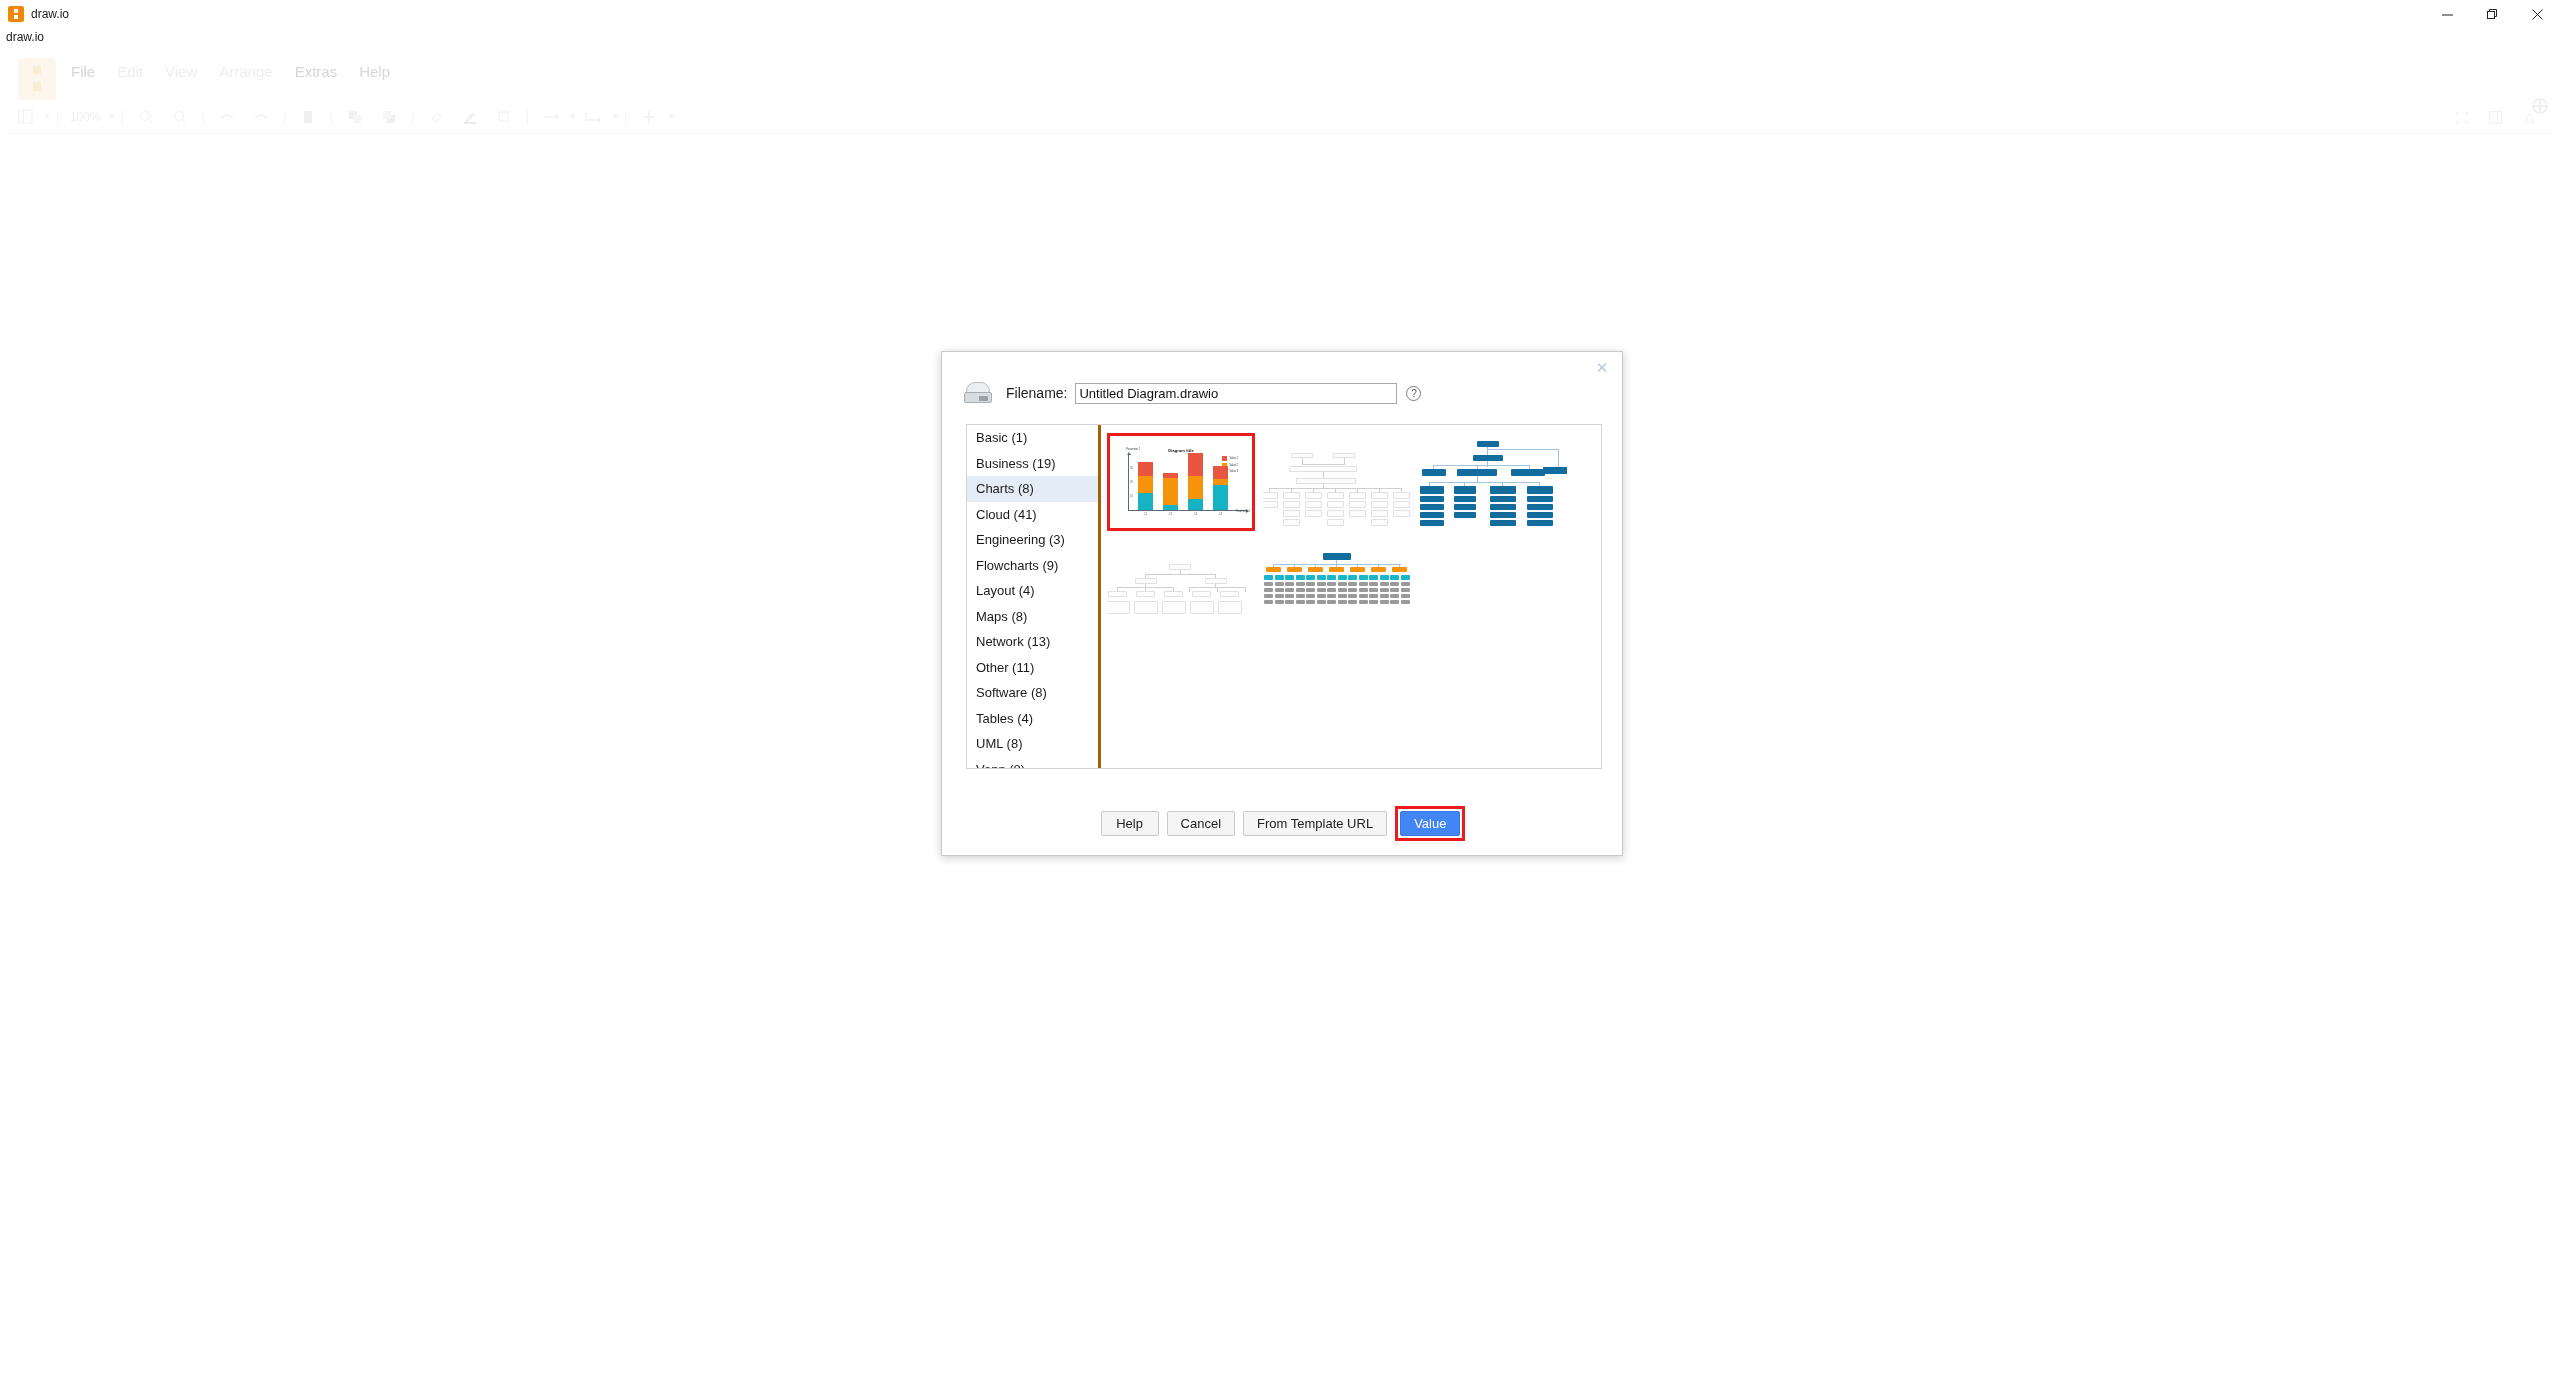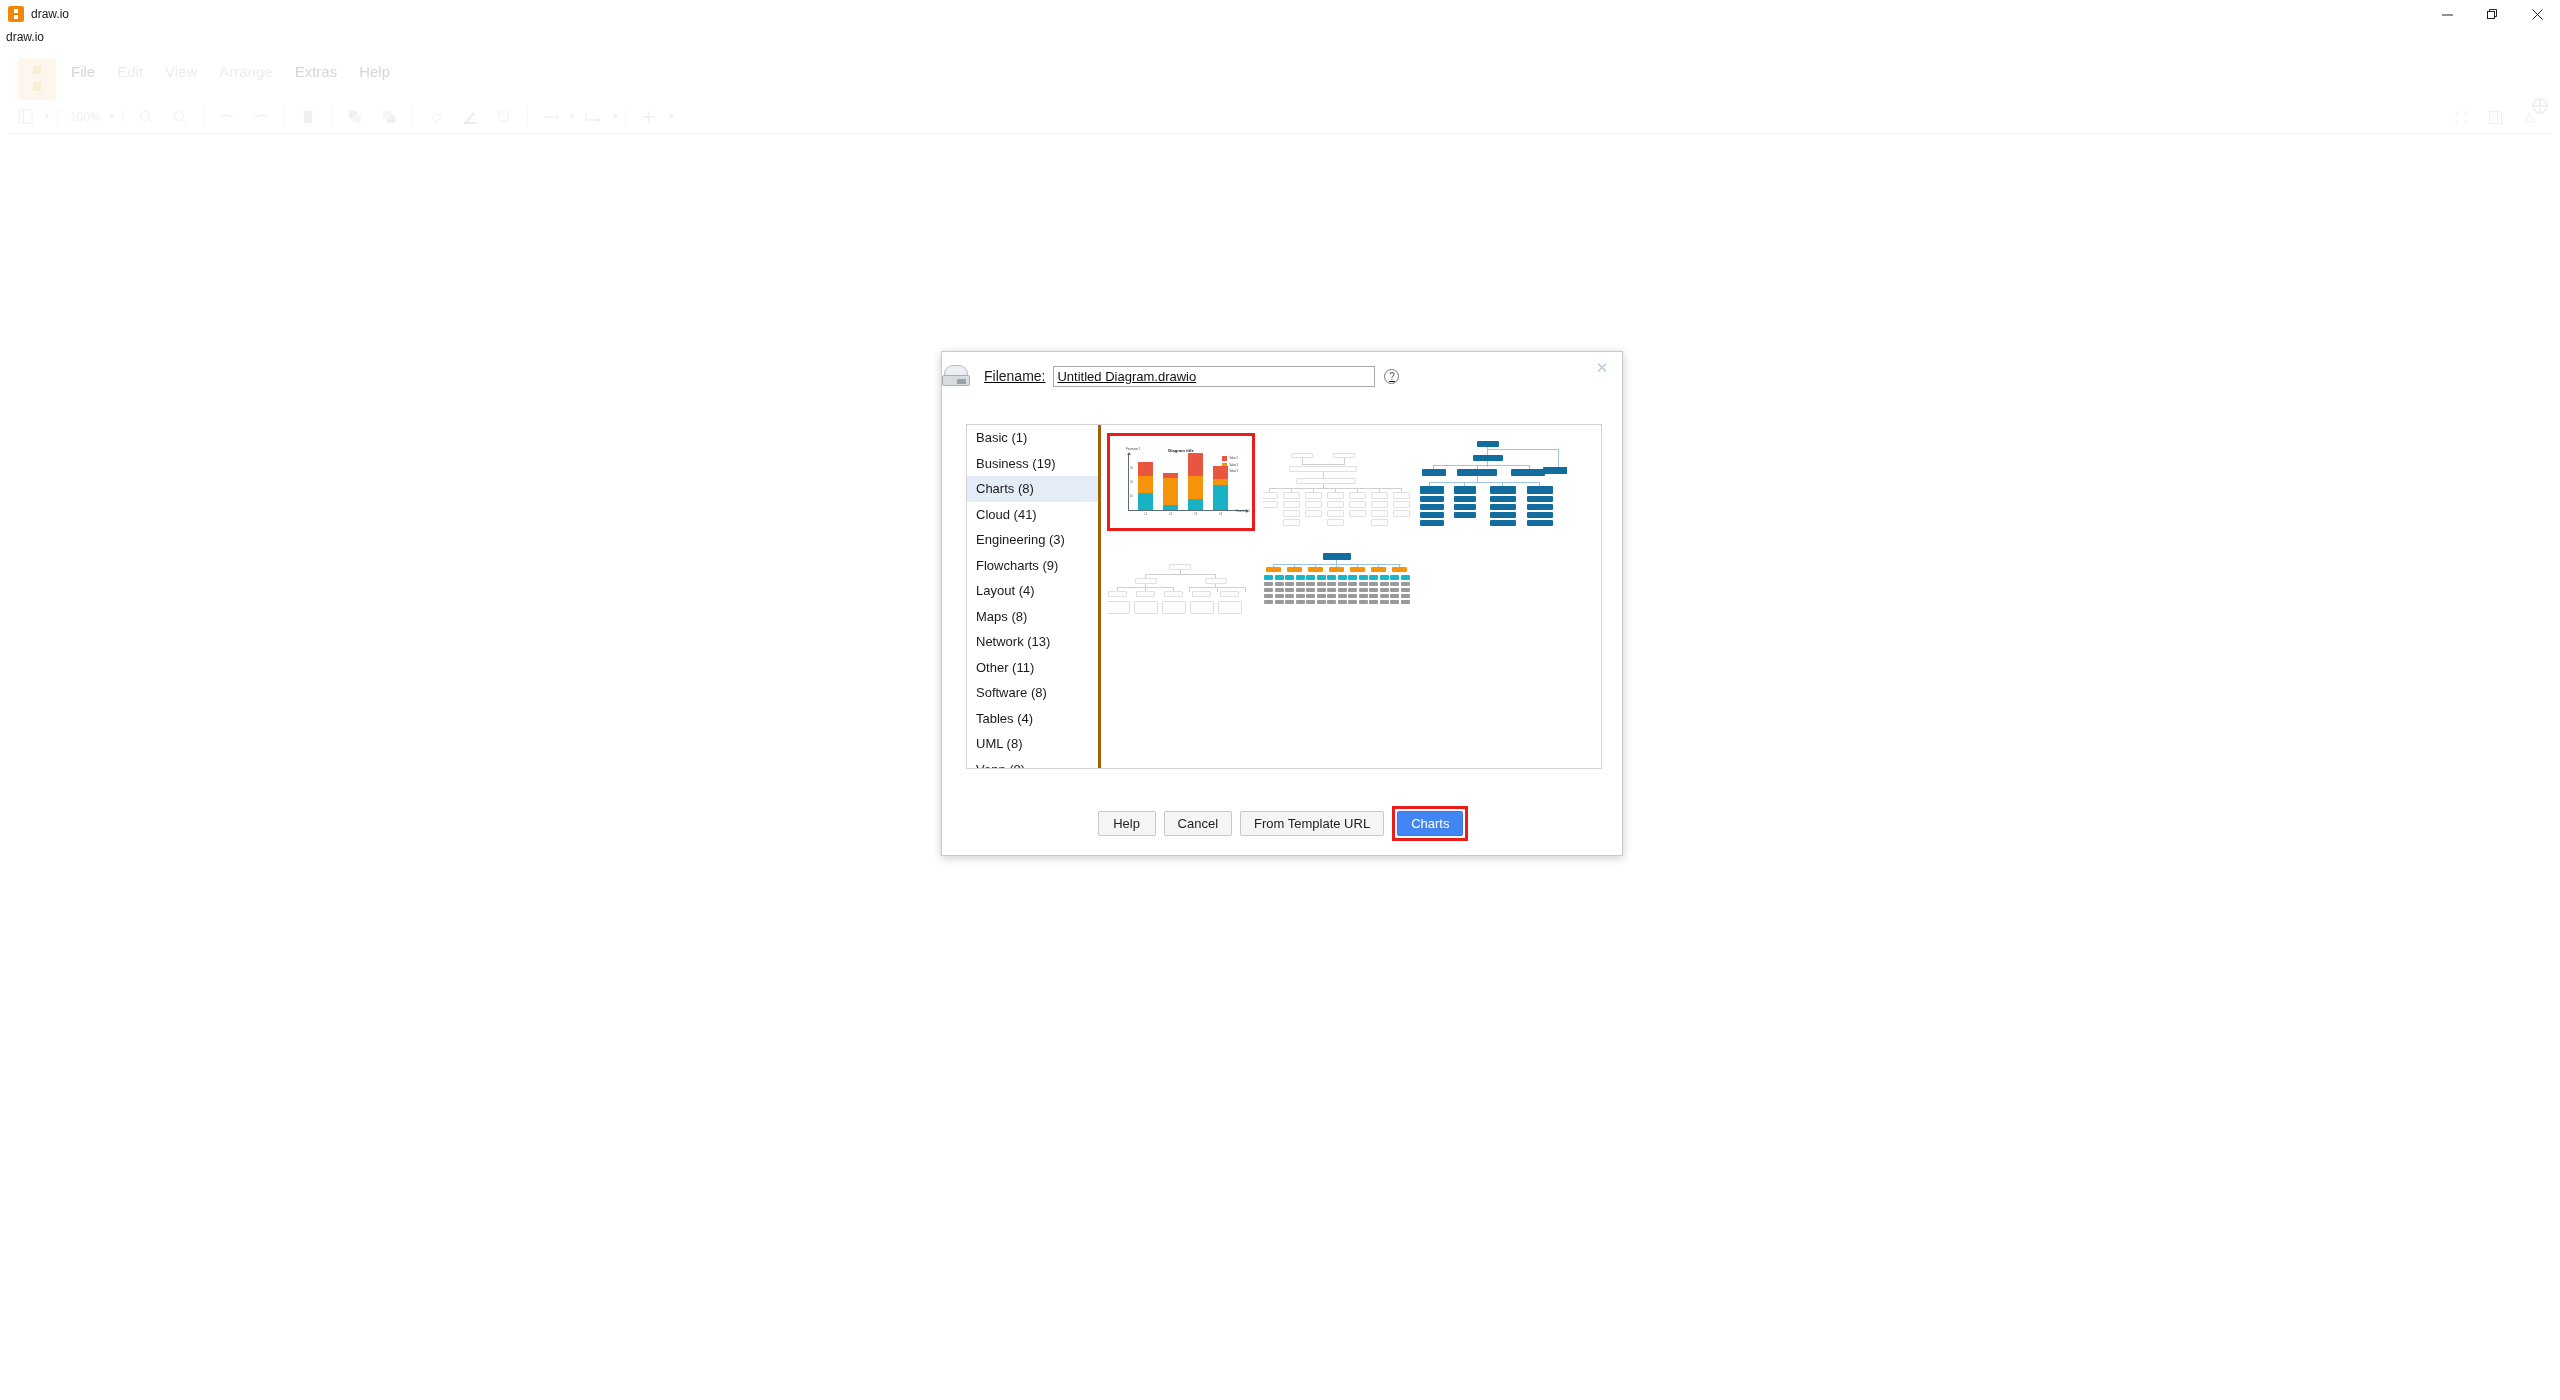--- a/index.html
+++ b/index.html
@@ -122,22 +122,22 @@
     box-shadow: 0 2px 9px rgba(0,0,0,.20);
   }
   .modal-close {
     position: absolute; right: 10px; top: 6px;
     width: 20px; height: 20px;
     display: flex; align-items: center; justify-content: center;
     color: #b9c9dd; font-size: 15px; font-weight: 400;
   }
 
   .filename-row {
-    position: absolute; left: 0; top: 13px; width: 682px;
-    display: flex; align-items: center;  text-decoration: underline;
+    position: absolute; left: 0; top: 30px; width: 682px;
+    display: flex; align-items: center; padding-left: 22px;
   }
   .drive-icon {
     width: 28px; height: 22px; position: relative; flex: none;
     margin-right: 14px;
   }
   .drive-icon .top {
     position:absolute; left:2px; top:0; width:24px; height:11px;
     background: #eceff1; border: 1px solid #b9bec2;
     border-radius: 9px 9px 2px 2px;
   }
@@ -750,17 +750,17 @@
       </div>
 
     </div>
   </div>
 
   <div class="modal-footer">
     <div class="btn">Help</div>
     <div class="btn">Cancel</div>
     <div class="btn">From Template URL</div>
     <div class="btn-wrap-hl">
-      <div class="btn btn-primary">Charts</div>
+      <div class="btn btn-primary">Value</div>
     </div>
   </div>
 
 </div>
 
 </body></html>

